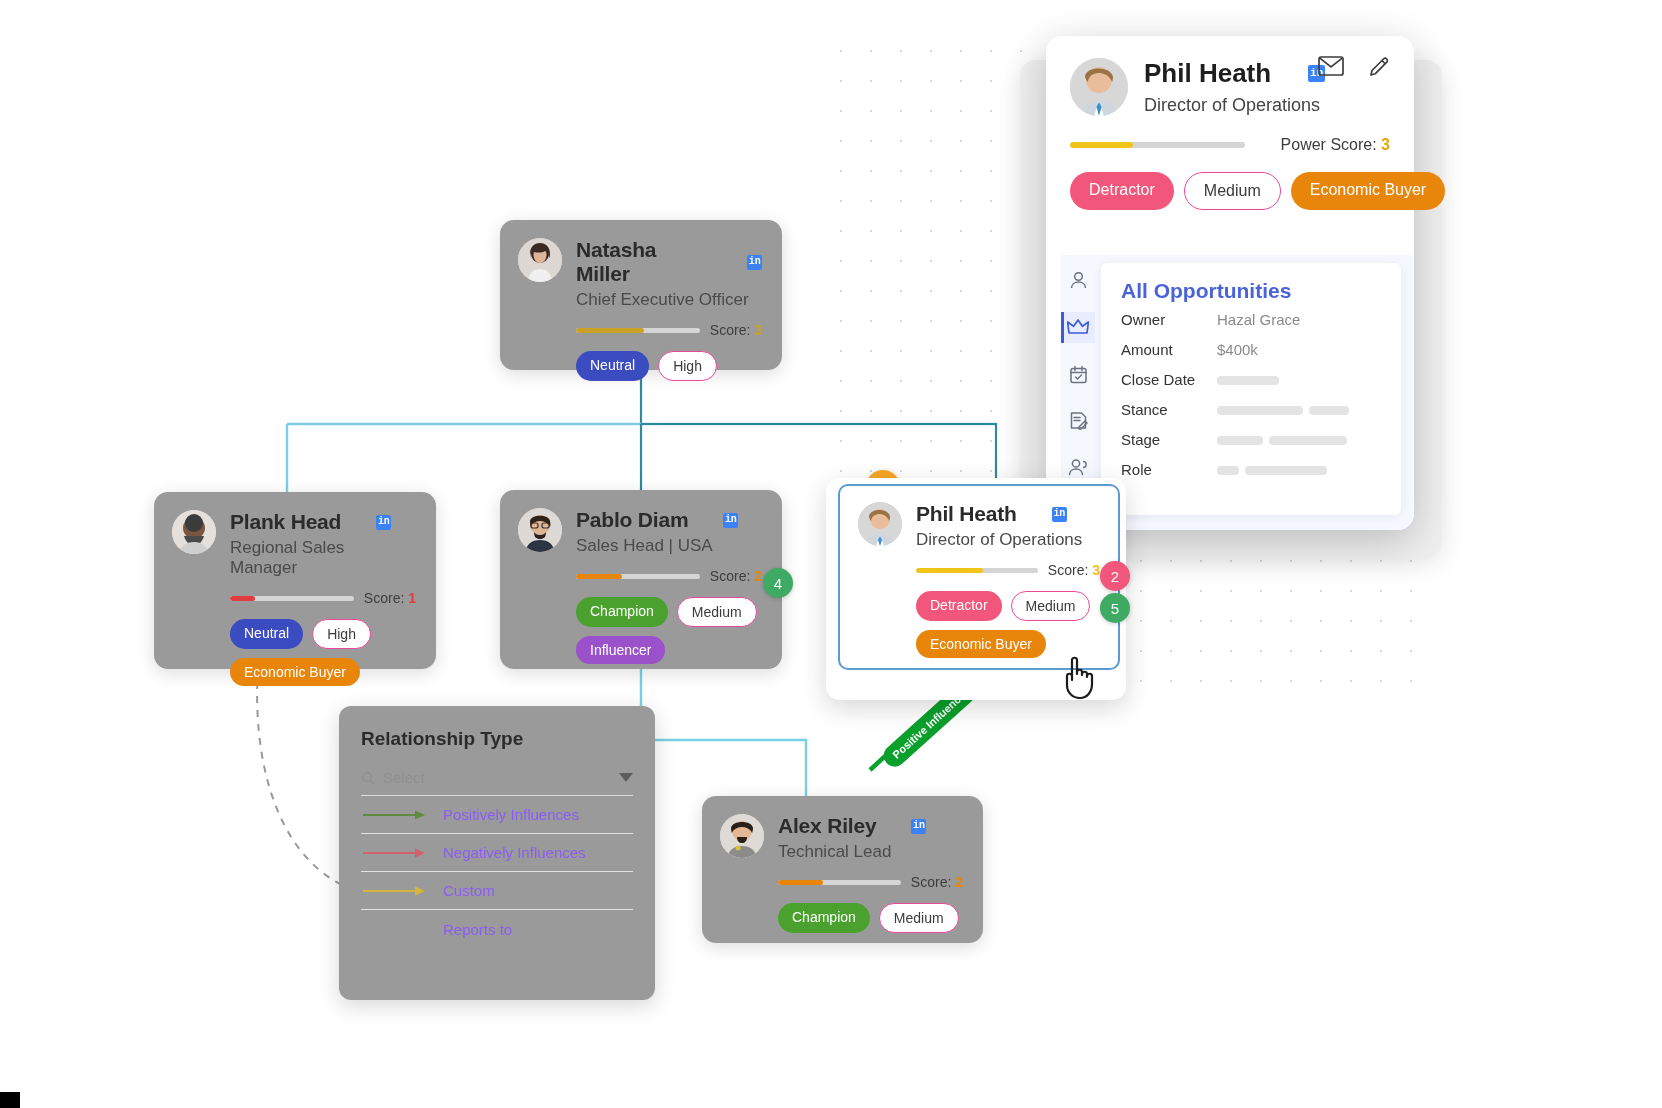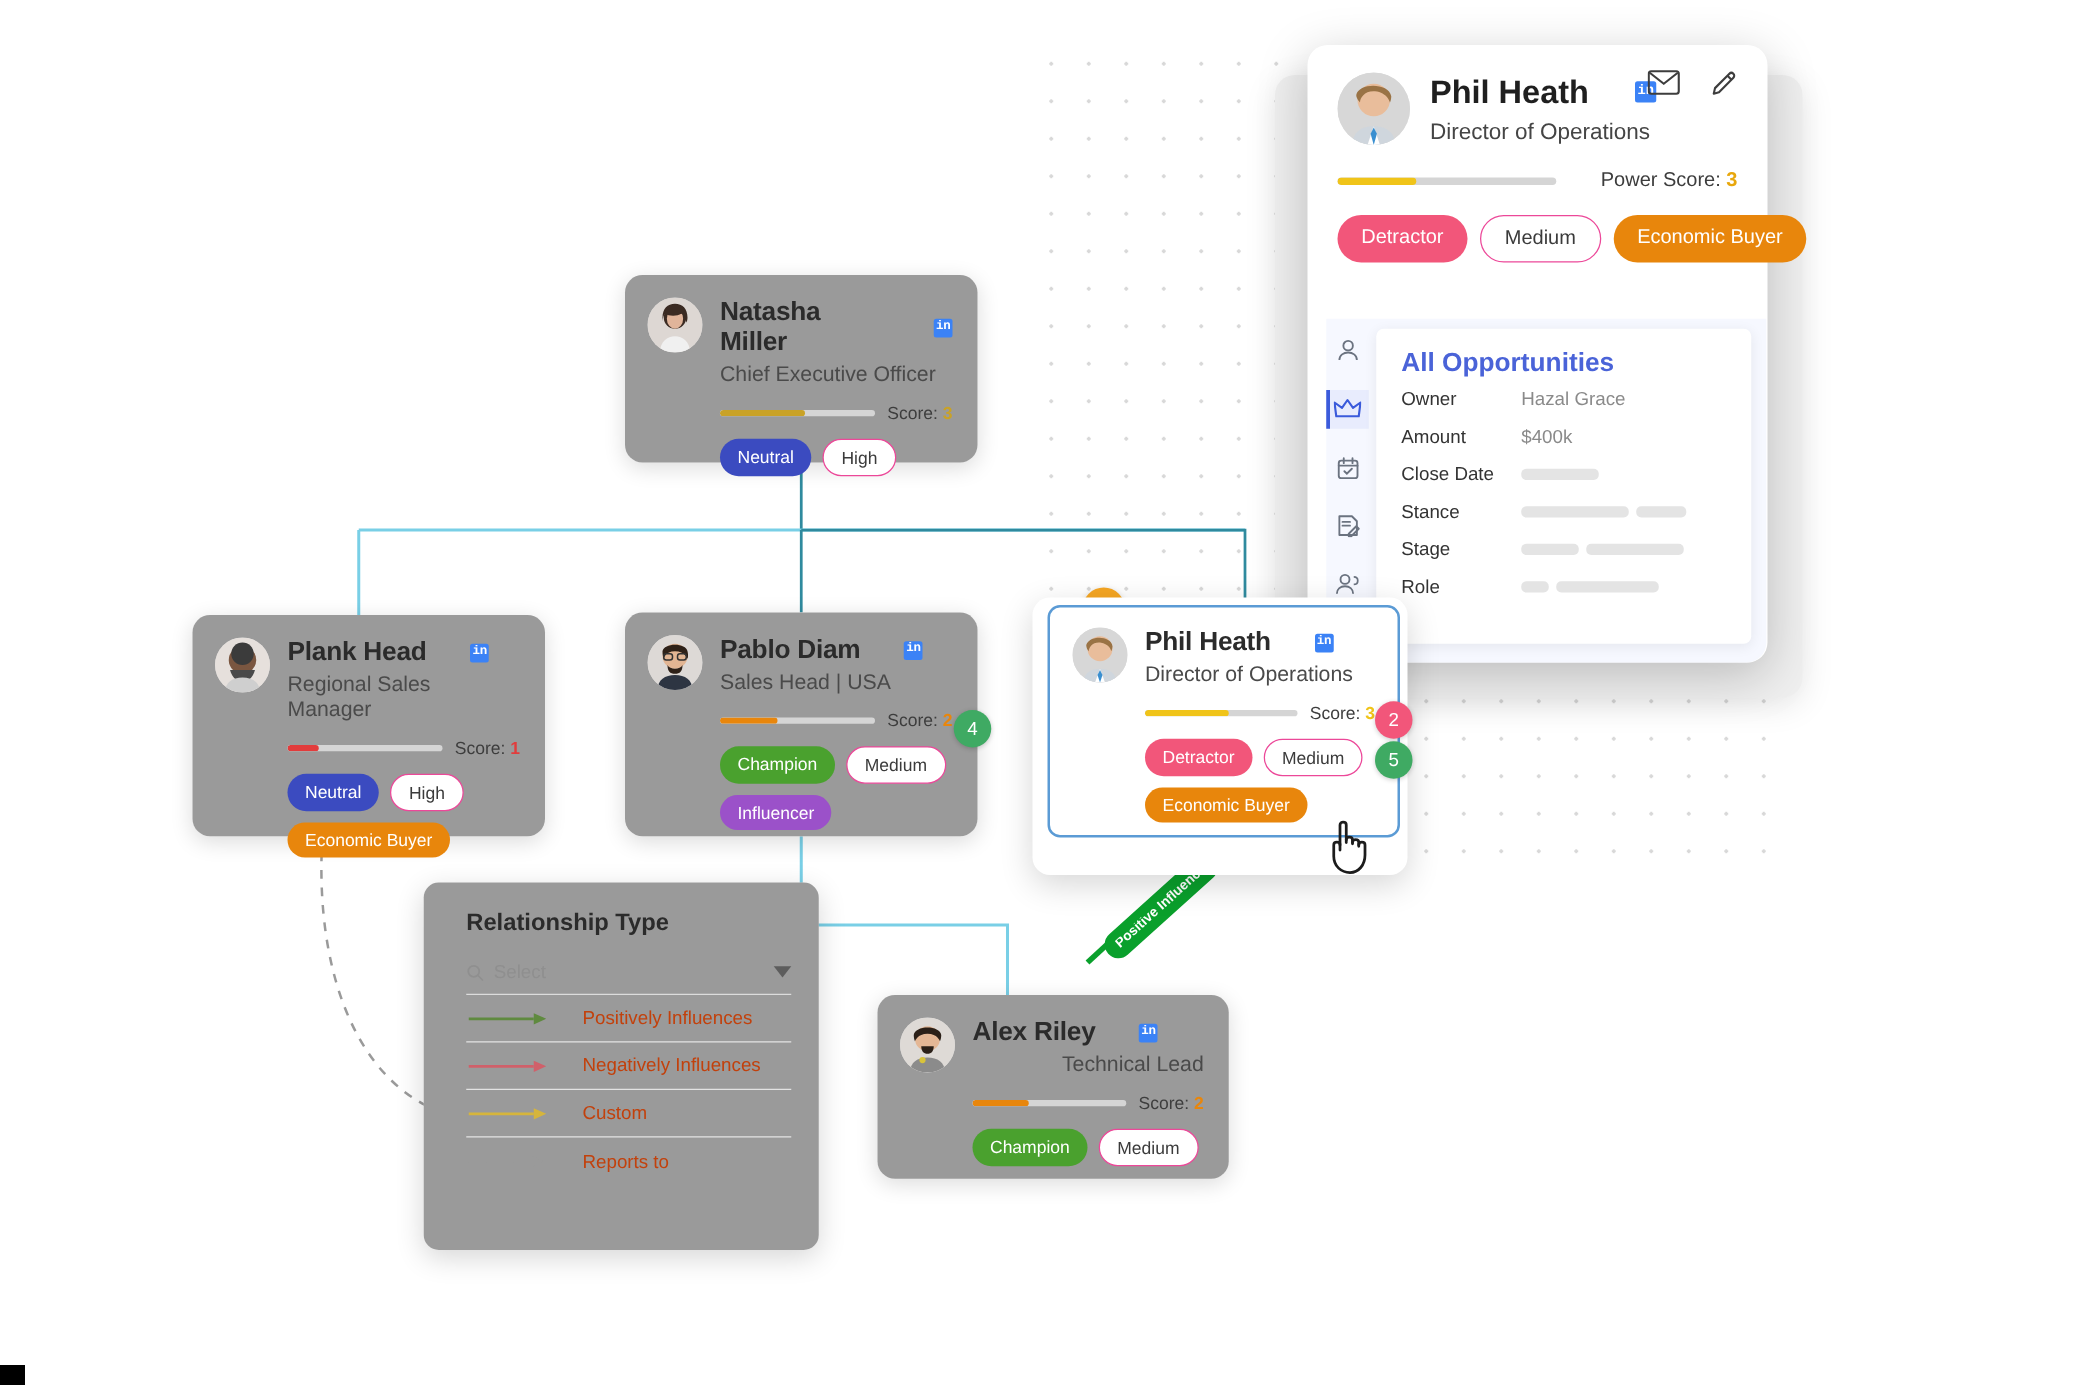--- a/index.html
+++ b/index.html
@@ -26,30 +26,30 @@
   .chips{ display:flex; flex-wrap:wrap; gap:9px; margin-top:13px; }
   .chip{ font-size:14px; padding:6px 14px; border-radius:20px; white-space:nowrap; }
   .chip.solid{ color:#fff; }
   .chip.outline{ border:1px solid #ec4899; color:#3b3b3b; background:#fff; }
 
   
   .conn{ position:absolute; }
 
   
   #rel{ position:absolute; left:339px; top:706px; width:316px; height:294px; background:#fff;
-        border-radius:12px; box-shadow:0 6px 22px rgba(0,0,0,.16); padding:22px 22px 10px 34px; }
+        border-radius:12px; box-shadow:0 6px 22px rgba(0,0,0,.16); padding:22px 22px 10px 22px; }
   #rel::after{ content:""; position:absolute; inset:0; border-radius:12px; background:rgba(92,92,92,.62); }
   #rel .in{ position:relative; z-index:1; }
   .rel-title{ font-size:19px; font-weight:bold; color:#2b2b2b; }
   .rel-search{ display:flex; align-items:center; gap:8px; margin-top:19px; padding-bottom:9px; border-bottom:1px solid #dcdcdc; }
   .rel-search .ph{ font-size:15px; color:#8f8f8f; flex:1; }
   .caret{ width:0;height:0;border-left:7px solid transparent;border-right:7px solid transparent;border-top:9px solid #5d5d5d; }
   .rel-item{ display:flex; align-items:center; gap:16px; height:38px; border-bottom:1px solid #e3e3e3; }
   .rel-item:last-child{ border-bottom:none; }
-  .rel-item .lbl{ font-size:15px; color:#c2410c;margin-left:11px; }
+  .rel-item .lbl{ font-size:15px; color:#8b5cf6; }
 
   
   #popup{ position:absolute; left:1046px; top:36px; width:368px; height:494px; background:#fff;
           border-radius:16px; box-shadow:0 10px 40px rgba(0,0,0,.22); padding:22px 24px; z-index:40; }
   #popshadow{ position:absolute; left:1020px; top:60px; width:422px; height:498px; border-radius:16px;
               background:#efefef; box-shadow:0 6px 26px rgba(0,0,0,.10); z-index:30; }
   .pop-icons{ position:absolute; right:24px; top:20px; display:flex; gap:24px; }
   .pop-head{ display:flex; gap:16px; align-items:flex-start; }
   .pop-avatar{ width:58px;height:58px;border-radius:50%;overflow:hidden;background:#dcdcdc;flex:0 0 58px; }
   .pop-avatar svg{ width:58px;height:58px;display:block; }
@@ -236,21 +236,21 @@
         <div class="avatar">
           <svg viewBox="0 0 44 44">
               <rect width="44" height="44" fill="#dedad6"></rect>
           <circle cx="22" cy="17" r="10" fill="#e4b795"></circle>
               <path d="M11 14c1-8 21-8 22 0 0 3-1 5-1 5s-2-6-10-6-10 6-10 6-1-2-1-5z" fill="#2b2018"></path>
           <path d="M17 23h10c0 4-2 6-5 6s-5-2-5-6z" fill="#2b2018"></path>
           <path d="M8 44c0-8 6-12 14-12s14 4 14 12z" fill="#8b8b8b"></path>
           <circle cx="18" cy="34" r="2.5" fill="#d8c33a"></circle>
             </svg>
         </div>
-        <div style="flex:1;min-width:0;text-align:right;">
+        <div style="flex:1;min-width:0;">
           <div class="pname">
               <span>Alex Riley</span>
             <span class="li-badge">in</span>
             </div>
           <div class="ptitle">Technical Lead</div>
         </div>
       </div>
       <div class="scorerow" style="padding-left:58px;">
         <div class="track">
             <i style="width:37%;background:#e8860c;"></i>

